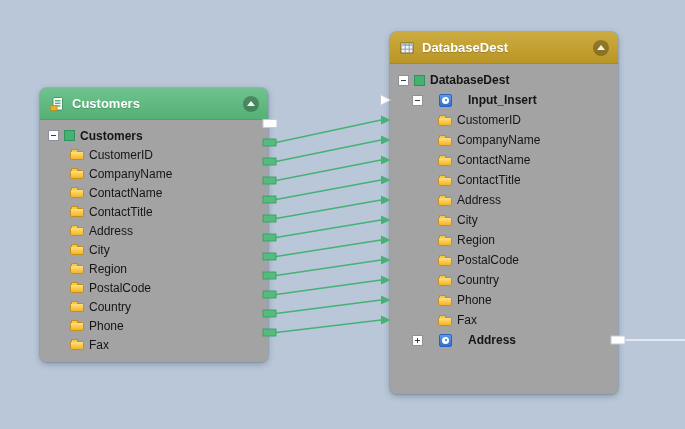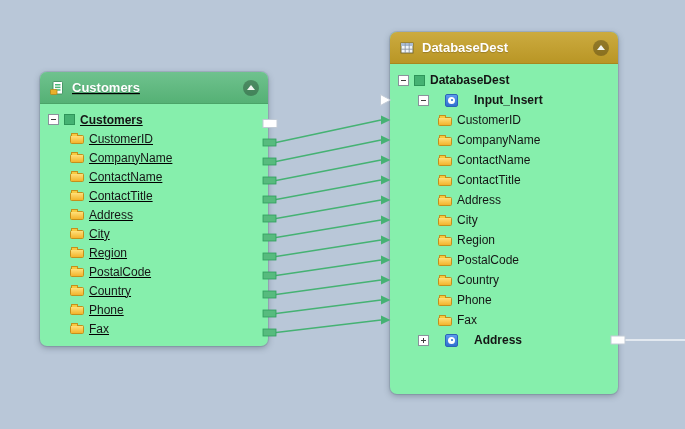--- a/index.html
+++ b/index.html
@@ -8,27 +8,27 @@
     position:relative;
     width:685px;height:429px;
     background:#b9c7d8;
     overflow:hidden;
   }
   svg.connections{position:absolute;left:0;top:0;z-index:3;pointer-events:none;}
 
   .panel{
     position:absolute;
     width:228px;
-    background:#86efac;
+    background:#a3a3a3;
     border-radius:7px;
     box-shadow:0 2px 6px rgba(50,62,78,.38), 0 0 0 1px rgba(120,135,150,.28);
     overflow:hidden;
     z-index:2;
   }
-  .panel.left{left:40px;top:72px;text-decoration:underline;}
+  .panel.left{left:40px;top:88px;}
   .panel.right{left:390px;top:32px;}
 
   .header{
     height:32px;
     display:flex;align-items:center;gap:7px;
     padding:0 9px;
     box-sizing:border-box;
   }
   .panel.left  .header{background:linear-gradient(#6fc28e,#55b175);border-bottom:1px solid #4aa468;}
   .panel.right .header{background:linear-gradient(#ccab40,#b99625);border-bottom:1px solid #a8871d;}
@@ -56,21 +56,21 @@
   .panel.right .tree{padding-bottom:44px;}
 
   .row{display:flex;align-items:center;gap:5px;font-size:12px;color:#151515;box-sizing:border-box;}
   .panel.left  .row{height:19px;}
   .panel.right .row{height:20px;}
   .lbl{white-space:nowrap;line-height:1;}
   .bold{font-weight:bold;}
 
   
   .indent-root {padding-left:8px;}
-  .indent-sub  {padding-left:28px;gap:16px;}
+  .indent-sub  {padding-left:22px;gap:16px;}
   .panel.left  .indent-field{padding-left:30px;}
   .panel.right .indent-field{padding-left:48px;}
 
   
   .expander{
     position:relative;width:11px;height:11px;flex:0 0 auto;
     background:#fff;border:1px solid #8a929c;box-sizing:border-box;
   }
   .expander::before{
     content:"";position:absolute;left:2px;right:2px;top:4px;height:1px;background:#3c3c3c;

